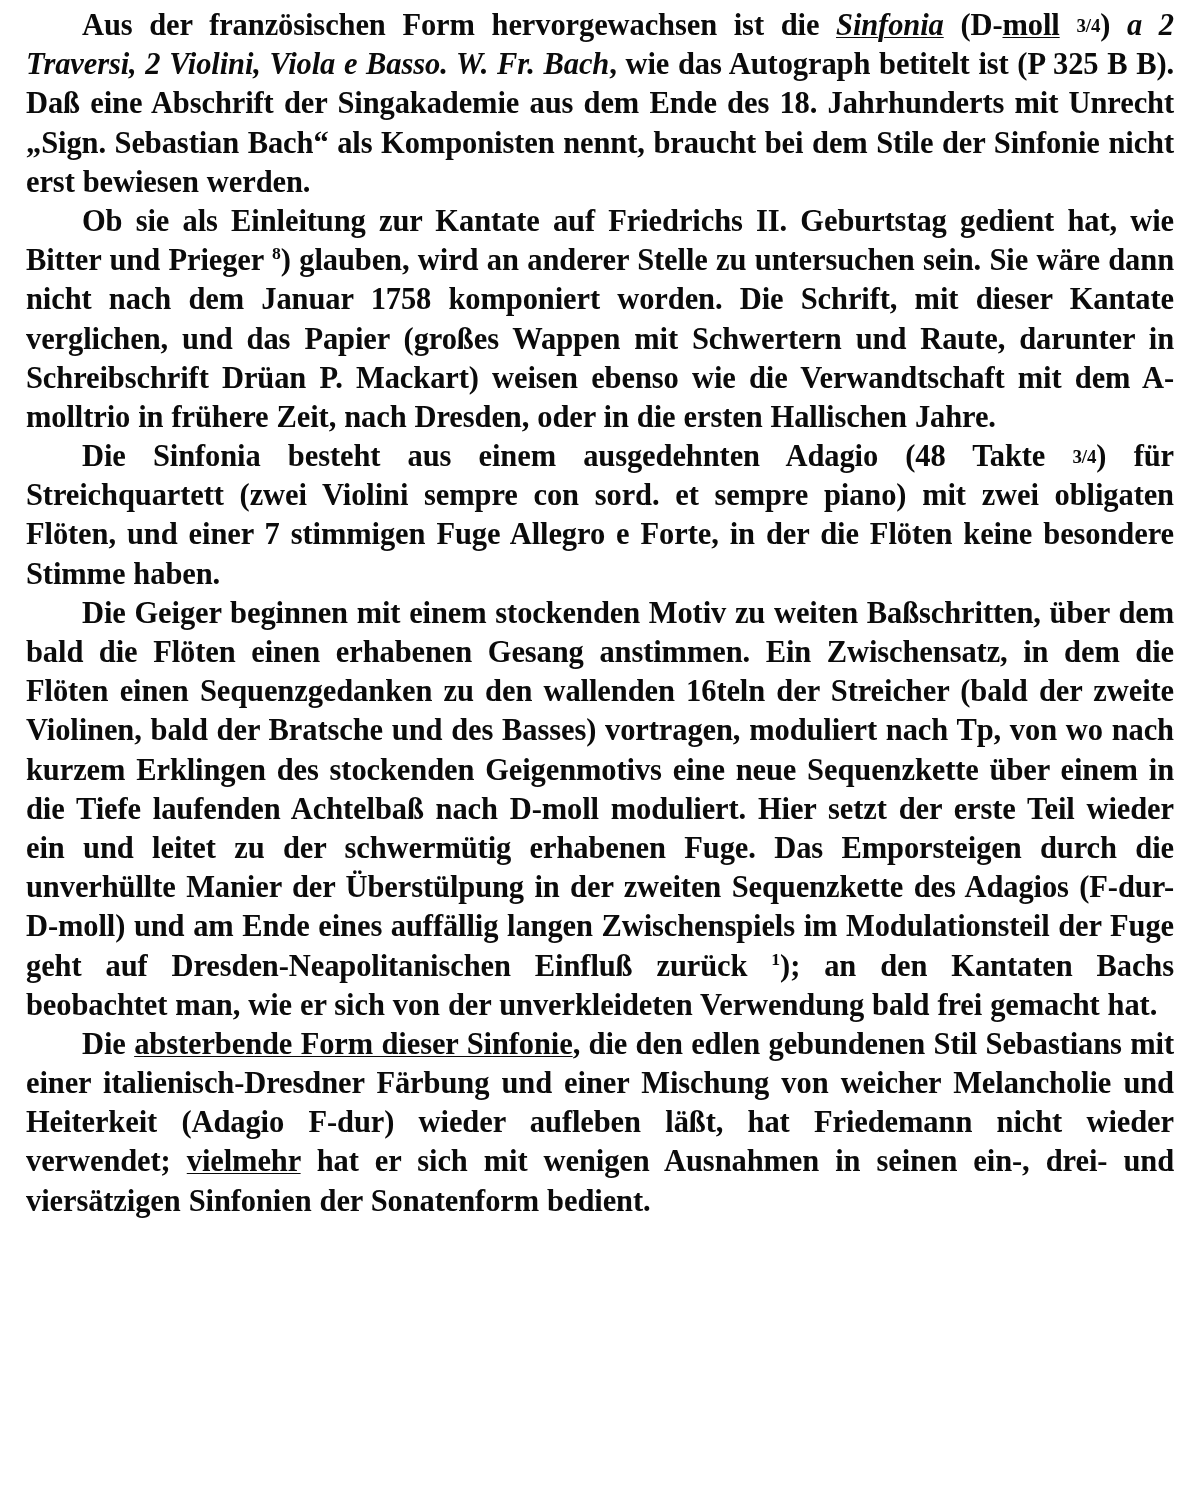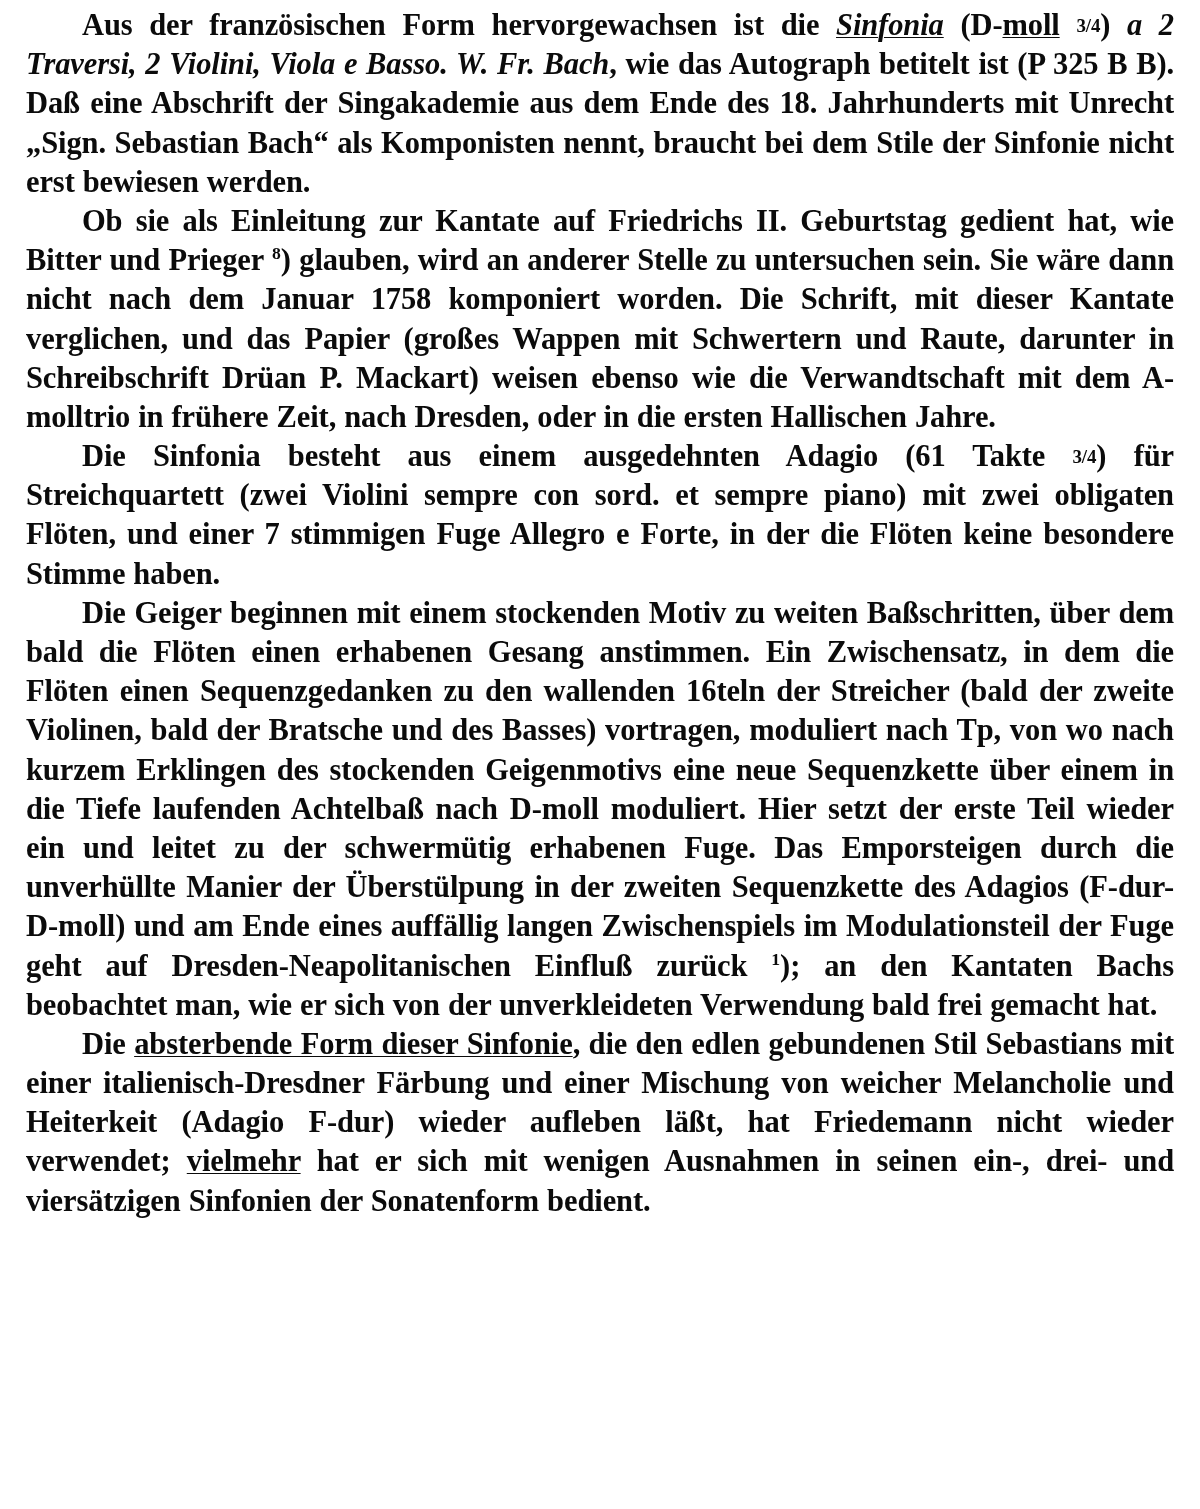--- a/index.html
+++ b/index.html
@@ -59,17 +59,17 @@
     line-height: 0;
   }
 </style>
 </head>
 <body>
 
 <div class="page">
   <div id="body-text">
       <p class="para"><span>Aus der französischen Form hervorgewachsen ist die </span><span class="it-u">Sinfonia</span><span> (D-</span><span class="u">moll</span><span> </span><span class="frac">3/4</span><span>) </span><span class="it">a 2 Traversi, 2 Violini, Viola e Basso.  W. Fr. Bach</span><span>, wie das Autograph betitelt ist (P 325 B B). Daß eine Abschrift der Singakademie aus dem Ende des 18. Jahrhunderts mit Unrecht „Sign. Sebastian Bach“ als Komponisten nennt, braucht bei dem Stile der Sinfonie nicht erst bewiesen werden.</span></p>
       <p class="para"><span>Ob sie als Einleitung zur Kantate auf Friedrichs II. Geburtstag gedient hat, wie Bitter und Prieger </span><sup>8</sup><span>) glauben, wird an anderer Stelle zu untersuchen sein.  Sie wäre dann nicht nach dem Januar 1758 komponiert worden.  Die Schrift, mit dieser Kantate verglichen, und das Papier (großes Wappen mit Schwertern und Raute, darunter in Schreibschrift Drüan P. Mackart) weisen ebenso wie die Verwandtschaft mit dem A-molltrio in frühere Zeit, nach Dresden, oder in die ersten Hallischen Jahre.</span></p>
-      <p class="para"><span>Die Sinfonia besteht aus einem ausgedehnten Adagio (61 Takte </span><span class="frac">3/4</span><span>) für Streichquartett (zwei Violini sempre con sord. et sempre piano) mit zwei obligaten Flöten, und einer 7 stimmigen Fuge Allegro e Forte, in der die Flöten keine besondere Stimme haben.</span></p>
+      <p class="para"><span>Die Sinfonia besteht aus einem ausgedehnten Adagio (48 Takte </span><span class="frac">3/4</span><span>) für Streichquartett (zwei Violini sempre con sord. et sempre piano) mit zwei obligaten Flöten, und einer 7 stimmigen Fuge Allegro e Forte, in der die Flöten keine besondere Stimme haben.</span></p>
       <p class="para"><span>Die Geiger beginnen mit einem stockenden Motiv zu weiten Baßschritten, über dem bald die Flöten einen erhabenen Gesang anstimmen.  Ein Zwischensatz, in dem die Flöten einen Sequenzgedanken zu den wallenden 16teln der Streicher (bald der zweite Violinen, bald der Bratsche und des Basses) vortragen, moduliert nach Tp, von wo nach kurzem Erklingen des stockenden Geigenmotivs eine neue Sequenzkette über einem in die Tiefe laufenden Achtelbaß nach D-moll moduliert.  Hier setzt der erste Teil wieder ein und leitet zu der schwermütig erhabenen Fuge.  Das Emporsteigen durch die unverhüllte Manier der Überstülpung in der zweiten Sequenzkette des Adagios (F-dur-D-moll) und am Ende eines auffällig langen Zwischenspiels im Modulationsteil der Fuge geht auf Dresden-Neapolitanischen Einfluß zurück </span><sup>1</sup><span>); an den Kantaten Bachs beobachtet man, wie er sich von der unverkleideten Verwendung bald frei gemacht hat.</span></p>
       <p class="para"><span>Die </span><span class="u">absterbende Form dieser Sinfonie</span><span>, die den edlen gebundenen Stil Sebastians mit einer italienisch-Dresdner Färbung und einer Mischung von weicher Melancholie und Heiterkeit (Adagio F-dur) wieder aufleben läßt, hat Friedemann nicht wieder verwendet; </span><span class="u">vielmehr</span><span> hat er sich mit wenigen Ausnahmen in seinen ein-, drei- und viersätzigen Sinfonien der Sonatenform bedient.</span></p>
     </div>
 </div>
 
 </body></html>

